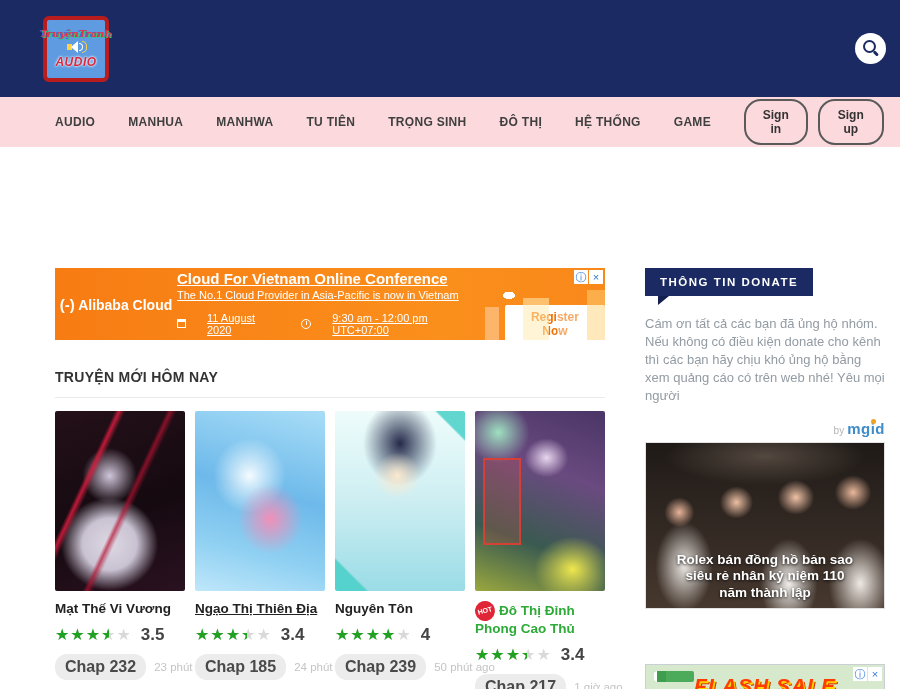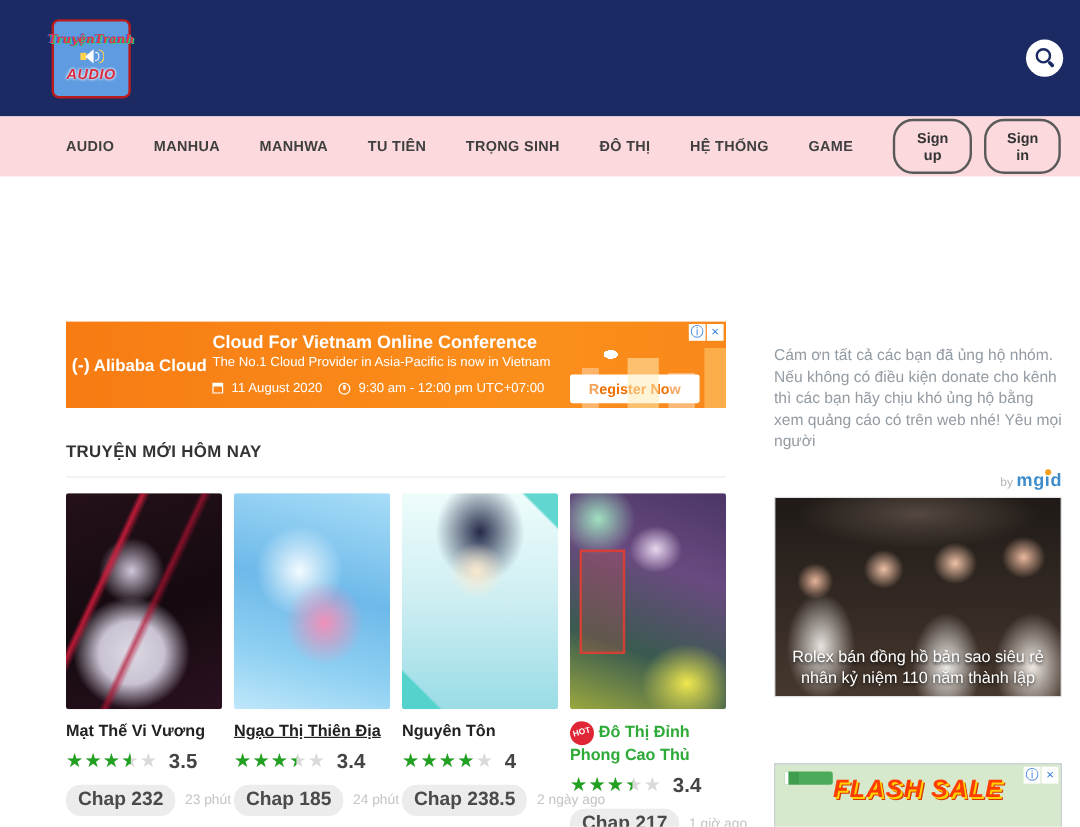--- a/index.html
+++ b/index.html
@@ -1,21 +1,21 @@
 <!DOCTYPE html>
 <html><head>
 <meta charset="utf-8">
 <style>
   * { margin:0; padding:0; box-sizing:border-box; }
   html,body { width:900px; height:689px; overflow:hidden; background:#fff;
     font-family:"Liberation Sans", sans-serif; }
 
   
   .header { height:97px; background:#1b2a63; display:flex; align-items:center; padding:0 14px 0 43px; }
-  .logo { width:66px; height:66px; background:#5e9be0; border-radius:6px; border:2px solid #b91c1c;
+  .logo { width:66px; height:66px; background:#5e9be0; border-radius:6px; border:4px solid #b91c1c;
     display:flex; flex-direction:column; align-items:center; justify-content:center; gap:2px; cursor:pointer; }
   .logo-top { font-family:"DejaVu Serif", serif; font-style:italic; font-weight:bold; font-size:10px;
     color:#e8334d; text-shadow:1px 1px 0 #2ecc71, -1px 0 0 #2e6be6; white-space:nowrap; }
   .logo-bottom { font-style:italic; font-weight:bold; font-size:12px; color:#d8293f;
     text-shadow:0 0 2px #ffffff, 0 0 3px #ffffff; letter-spacing:.5px; }
   .speaker { position:relative; width:18px; height:12px; }
   .speaker .spk-body { position:absolute; left:0; top:3px; width:5px; height:6px; background:#ffd24a; }
   .speaker .spk-cone { position:absolute; left:4px; top:0; width:0; height:0;
     border-right:7px solid #fff; border-top:6px solid transparent; border-bottom:6px solid transparent; }
   .speaker .spk-wave1 { position:absolute; left:12px; top:2px; width:4px; height:8px;
@@ -41,24 +41,24 @@
   
   .main { display:flex; padding:121px 15px 0 55px; }
   .left-col { width:550px; }
   .right-col { width:240px; margin-left:40px; }
 
   
   .ad-banner { position:relative; width:550px; height:72px; background:linear-gradient(90deg,#f77c13,#fb8f1c 70%,#f8881a);
     display:flex; align-items:center; overflow:hidden; cursor:pointer; }
   .ad-brand { width:122px; text-align:center; color:#fff; font-size:14px; font-weight:bold; white-space:nowrap; flex:none; }
   .ad-brand .brackets { font-weight:bold; font-size:15px; }
-  .ad-copy { flex:1; color:#fff; padding-top:4px; }
+  .ad-copy { flex:1; color:#fff; padding-top:4px;text-decoration:underline; }
   .ad-title { font-size:15px; font-weight:bold; }
   .ad-sub { font-size:11px; margin-top:2px; }
-  .ad-when { display:flex; align-items:center; font-size:11px; margin-top:4px; gap:7px; }
+  .ad-when { display:flex; align-items:center; font-size:11px; margin-top:4px; gap:21px; }
   .cal-ico { display:inline-block; width:9px; height:9px; border:1.5px solid #fff; border-top:3px solid #fff; flex:none; }
   .clk-ico { display:inline-block; width:10px; height:10px; border:1.5px solid #fff; border-radius:50%; position:relative; flex:none; margin-left:6px; }
   .clk-ico::after { content:''; position:absolute; left:3.5px; top:1.5px; width:1.5px; height:3.5px; background:#fff; }
   .ad-cta { margin-left:14px; background:#fff; color:#f07000; font-size:12px; font-weight:bold;
     padding:5px 16px; border:none; border-radius:2px; cursor:pointer; font-family:inherit; }
   .ad-art { position:absolute; right:0; top:0; width:120px; height:72px; pointer-events:none;
     background:
       radial-gradient(ellipse 10px 6px at 20% 38%, #ffffff 0 60%, transparent 61%),
       linear-gradient(0deg, rgba(255,255,255,.35) 0 46%, transparent 46%) 0 0/14px 100% no-repeat,
       linear-gradient(0deg, rgba(255,235,180,.55) 0 58%, transparent 58%) 38px 0/26px 100% no-repeat,
@@ -131,21 +131,21 @@
       radial-gradient(ellipse 9% 13% at 14% 42%, #e8b49a 0%, transparent 70%),
       radial-gradient(ellipse 10% 14% at 38% 36%, #eec0a4 0%, transparent 70%),
       radial-gradient(ellipse 11% 15% at 63% 33%, #f0c2a6 0%, transparent 70%),
       radial-gradient(ellipse 11% 15% at 87% 30%, #eab89c 0%, transparent 70%),
       radial-gradient(ellipse 20% 45% at 16% 75%, #e8e4e0 0%, transparent 60%),
       radial-gradient(ellipse 20% 45% at 60% 85%, #f2efec 0%, transparent 60%),
       radial-gradient(ellipse 22% 45% at 90% 85%, #efe9e4 0%, transparent 60%),
       radial-gradient(ellipse 60% 25% at 50% 8%, #544840 0%, transparent 70%),
       linear-gradient(180deg, #1f1a17 0%, #342a24 55%, #46382e 100%); }
   .mgid-caption { position:absolute; left:0; right:0; bottom:7px; text-align:center; color:#fff;
-    font-size:13.5px; font-weight:normal; line-height:1.2; padding:0 10px;
+    font-size:13.5px; font-weight:bold; line-height:1.2; padding:0 26px;
     text-shadow:0 1px 3px rgba(0,0,0,.85); }
   .flash-ad { margin-top:55px; width:240px; height:120px; position:relative; background:#d7e9cc;
     border:1px solid #c9cfd4; overflow:hidden; cursor:pointer; }
   .flash-brand { position:absolute; left:8px; top:6px; width:40px; height:11px; border-radius:2px;
     background:linear-gradient(90deg,#3f9e4d 0 30%, #4cab5a 30%);
     box-shadow:inset 12px 0 0 -9px #ffffff; }
   .flash-title { margin-top:9px; text-align:center; font-size:21px; font-weight:900; font-style:italic;
     color:#ff3d00; letter-spacing:1px; text-shadow:1.5px 1.5px 0 #ffd100, 2.5px 2.5px 0 #d63700; }
 </style>
 </head>
@@ -168,22 +168,22 @@
 <div class="nav">
   <span class="nav-item">AUDIO</span>
   <span class="nav-item">MANHUA</span>
   <span class="nav-item">MANHWA</span>
   <span class="nav-item">TU TIÊN</span>
   <span class="nav-item">TRỌNG SINH</span>
   <span class="nav-item">ĐÔ THỊ</span>
   <span class="nav-item">HỆ THỐNG</span>
   <span class="nav-item">GAME</span>
   <div class="nav-auth">
+    <button class="pill-btn">Sign in</button>
     <button class="pill-btn">Sign up</button>
-    <button class="pill-btn">Sign in</button>
   </div>
 </div>
 
 <div class="main">
 
   <div class="left-col">
 
     <div class="ad-banner">
       <div class="ad-brand">
         <span class="brackets">(-)</span>
@@ -248,20 +248,24 @@
       </div>
 
       <div class="card">
         <div class="cover cover-2"></div>
         <div class="card-title">Nguyên Tôn</div>
         <div class="stars-row">
           <span class="stars"><span class="stars-bg">★★★★★</span><span class="stars-fill" style="width: 80%;">★★★★★</span></span>
           <span class="rating-num">4</span>
         </div>
         <div class="chap-row">
+          <span class="chap-pill">Chap 239</span>
+          <span class="chap-time">50 phút ago</span>
+        </div>
+        <div class="chap-row">
           <span class="chap-pill">Chap 238.5</span>
           <span class="chap-time">2 ngày ago</span>
         </div>
       </div>
 
       <div class="card">
         <div class="cover cover-3"></div>
         <div class="card-title green"><span class="hot-badge">HOT</span><span>Đô Thị Đỉnh Phong Cao Thủ</span></div>
         <div class="stars-row">
           <span class="stars"><span class="stars-bg">★★★★★</span><span class="stars-fill" style="width: 68%;">★★★★★</span></span>
@@ -271,20 +275,21 @@
           <span class="chap-pill">Chap 217</span>
           <span class="chap-time">1 giờ ago</span>
         </div>
 
       </div>
 
     </div>
   </div>
 
   <div class="right-col">
+    <div class="ribbon">THÔNG TIN DONATE</div>
     <div class="donate-text">Cám ơn tất cả các bạn đã ủng hộ nhóm. Nếu không có điều kiện donate cho kênh thì các bạn hãy chịu khó ủng hộ bằng xem quảng cáo có trên web nhé! Yêu mọi người</div>
 
     <div class="by-mgid">
       <span class="by">by</span><span class="mgid">mgid</span>
     </div>
 
     <div class="mgid-ad">
       <div class="mgid-caption">Rolex bán đồng hồ bản sao siêu rẻ nhân kỷ niệm 110 năm thành lập</div>
     </div>
 

